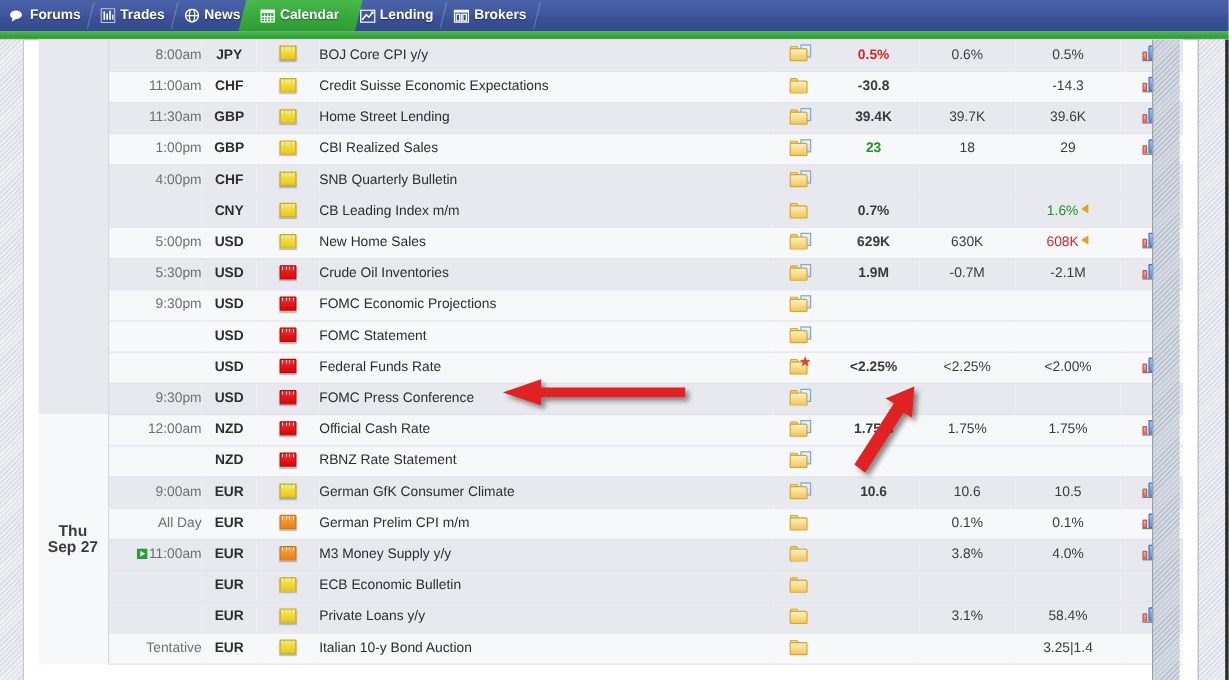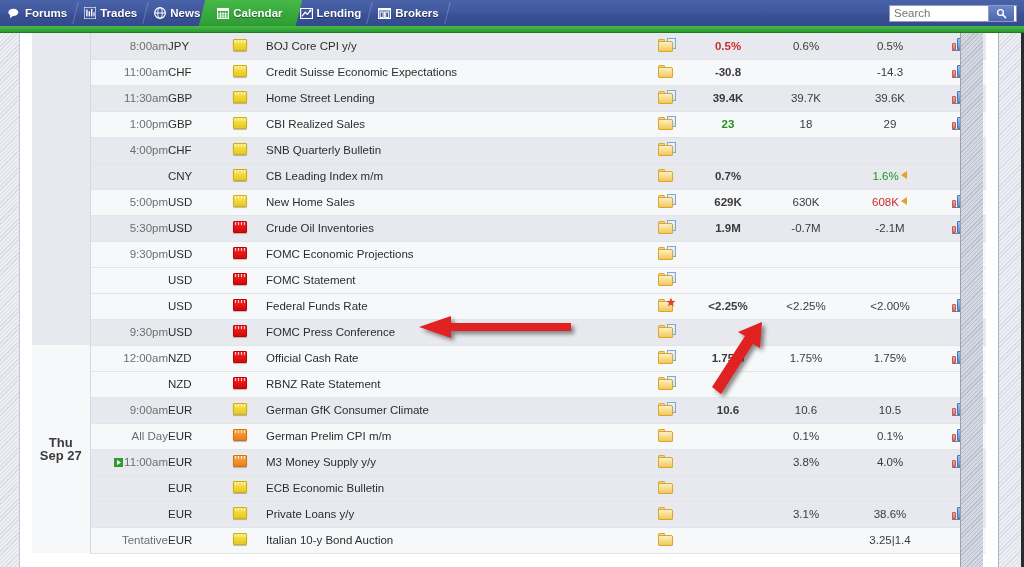--- a/index.html
+++ b/index.html
@@ -188,21 +188,22 @@
   }
   td.c-time .playmark {
     display: inline-block;
     width: 9px; height: 9px;
     margin-right: 1px;
     position: relative;
     top: 1px;
   }
   td.c-currency {
     width: 46px;
-    font-weight: normal;
+    text-align: center;
+    font-weight: bold;
     color: #2d2d2d;
   }
   td.c-impact { width: 52px; text-align: center; }
   td.c-event {
     padding-left: 14px;
     color: #2d2d2d;
     width: auto;
   }
   td.c-detail { width: 46px; text-align: center; }
   td.c-actual { width: 76px; text-align: center; font-weight: bold; }
@@ -385,31 +386,20 @@
             <rect x="0.5" y="0.5" width="14" height="2.4" fill="#fff"></rect>
             <rect x="2.4" y="4.6" width="3.4" height="6.6" fill="none" stroke="#fff" stroke-width="1.2"></rect>
             <rect x="9" y="4.6" width="3.4" height="6.6" fill="none" stroke="#fff" stroke-width="1.2"></rect>
             <line x1="7.4" y1="4" x2="7.4" y2="12.5" stroke="#fff" stroke-width="1.2"></line>
           </svg>
         </span>
         <span class="lbl">Brokers</span>
       </div>
     </div>
   <div id="navspacer"></div>
-  <div id="searchwrap">
-    <div id="searchbox">
-      <input id="searchinput" type="text" placeholder="Search" style="">
-      <div id="searchbtn">
-        <svg width="11" height="11" viewBox="0 0 16 16">
-          <circle cx="6.5" cy="6.5" r="4.2" fill="none" stroke="#ffffff" stroke-width="2"></circle>
-          <line x1="9.6" y1="9.6" x2="14" y2="14" stroke="#ffffff" stroke-width="2.2" stroke-linecap="round"></line>
-        </svg>
-      </div>
-    </div>
-  </div>
 </div>
 
 <div id="loadbar"></div>
 
 <div id="pagewrap">
   <div class="hatch-edge"></div>
 
   <div id="calscroll">
     <table id="caltable">
       <tbody id="calbody">
@@ -624,21 +614,21 @@
             <td class="c-graph"></td>
           </tr>
           <tr class="alt">
             <td class="c-time"><span></span></td>
             <td class="c-currency">EUR</td>
             <td class="c-impact"><span class="impact yellow"></span></td>
             <td class="c-event">Private Loans y/y</td>
             <td class="c-detail"><span class="folder"><span class="ftab"></span><span class="fbase"></span></span></td>
             <td class="c-actual"><span class="val-plain"></span></td>
             <td class="c-forecast"><span class="val-plain">3.1%</span></td>
-            <td class="c-previous"><span class="val-plain">38.6%</span></td>
+            <td class="c-previous"><span class="val-plain">58.4%</span></td>
             <td class="c-graph"><span class="graphicon"><i class="b1"></i><i class="b2"></i><i class="b3"></i></span></td>
           </tr>
           <tr class="norm">
             <td class="c-time"><span>Tentative</span></td>
             <td class="c-currency">EUR</td>
             <td class="c-impact"><span class="impact yellow"></span></td>
             <td class="c-event">Italian 10-y Bond Auction</td>
             <td class="c-detail"><span class="folder"><span class="ftab"></span><span class="fbase"></span></span></td>
             <td class="c-actual"><span class="val-plain"></span></td>
             <td class="c-forecast"><span class="val-plain"></span></td>

